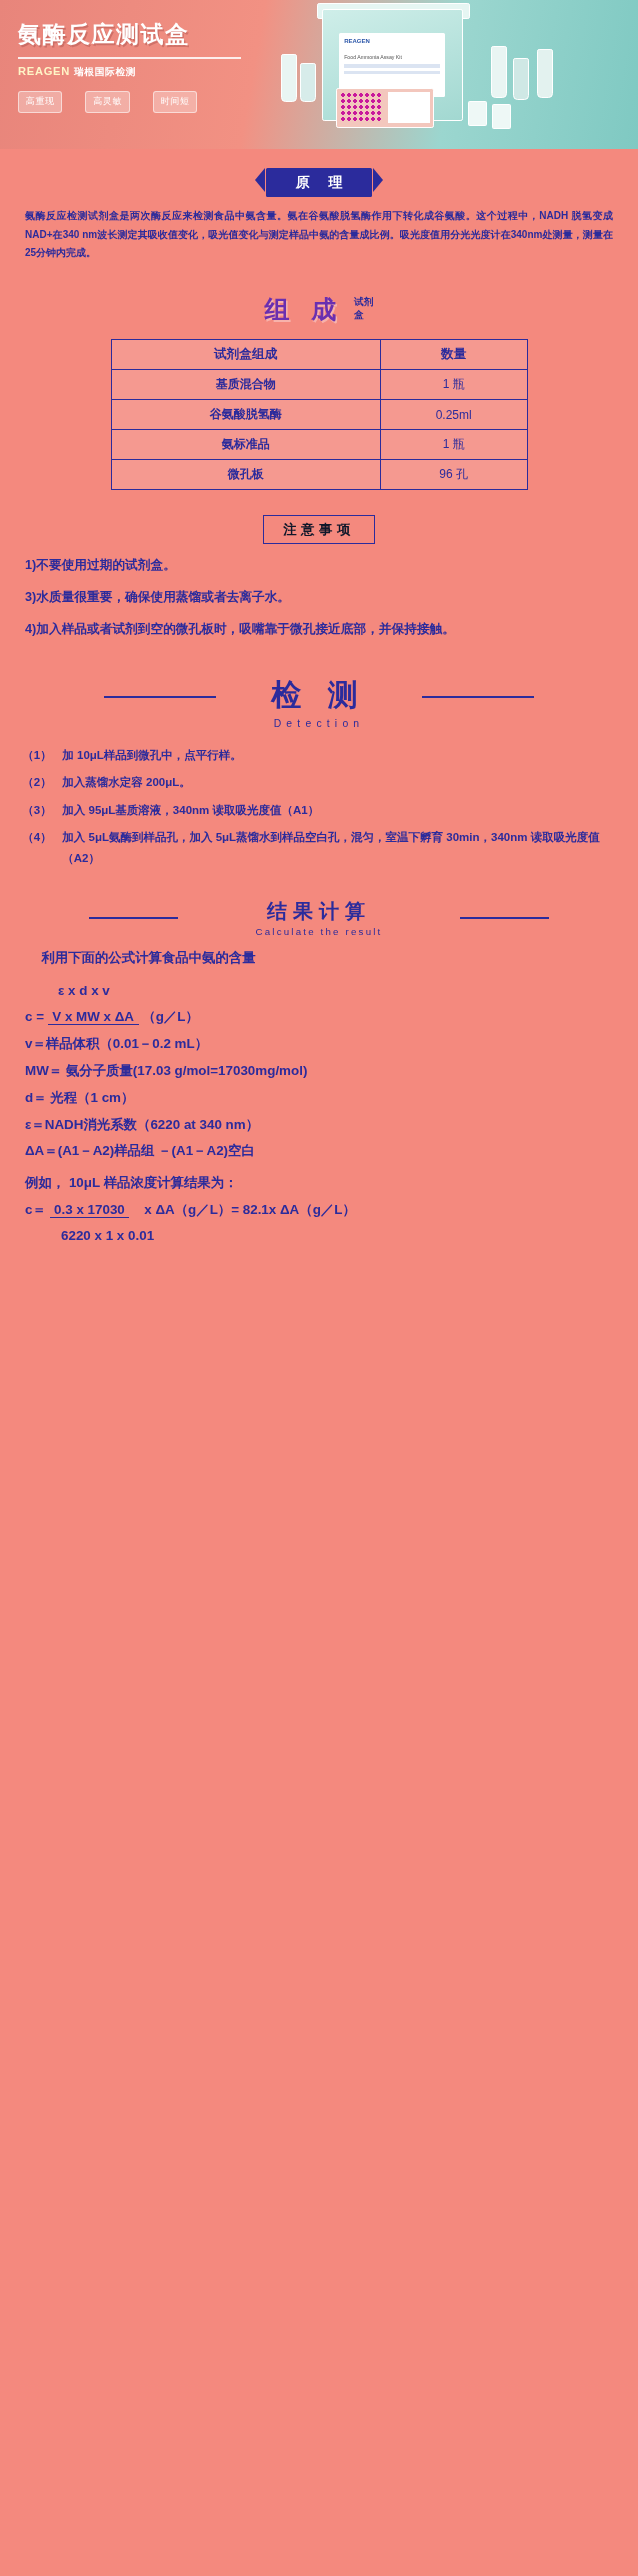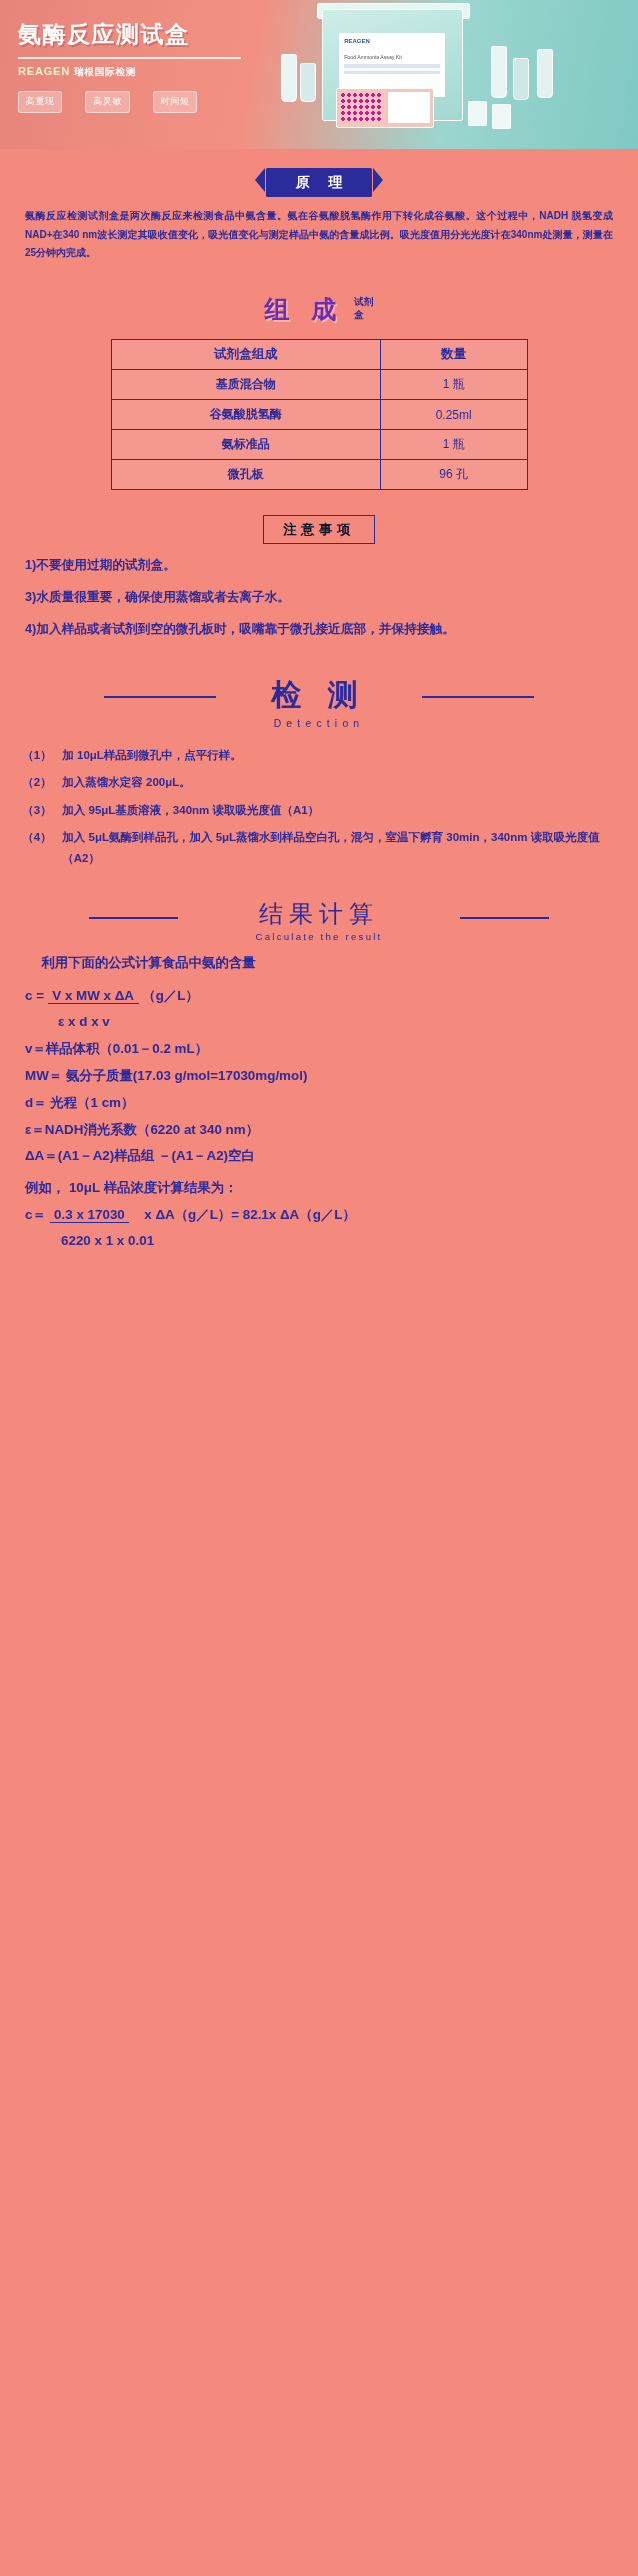--- a/index.html
+++ b/index.html
@@ -138,21 +138,21 @@
 
   .steps { margin: 16.4px 22.3px 0 22.3px; }
   .step { display:flex; font-size:11.5px; color:#2b2b9c; line-height:1.75; margin-top:7.4px; font-weight:bold;}
   .step .num { width: 40px; flex:none; }
   .step .txt { flex:1; }
 
   
   .res-head { position:relative; margin-top: 30px; text-align:center; }
   .res-head .line { position:absolute; top:19.4px; height:2.2px; background:#2b2b9c; width:89px; }
   .res-head .line.l { left: 89px; } .res-head .line.r { right: 89px; }
-  .res-title { font-size: 24px; font-weight:normal; color:#2b2b9c; letter-spacing:6px; }
+  .res-title { font-size: 20px; font-weight:bold; color:#2b2b9c; letter-spacing:6px; }
   .res-sub { font-size: 9.7px; color:#2b2b9c; letter-spacing:2.2px; margin-top:1.5px; }
 
   .formula-block { margin: 12px 25px 30px 25px; color:#2b2b9c; font-weight:bold; }
   .f-lead { font-size:13.4px; margin:6px 0 10.4px 16.4px; }
   .f-line { font-size:13.4px; line-height:2.0; }
   .frac-num { border-bottom:1.5px solid #2b2b9c; padding:0 4.5px; }
   .indent1 { margin-left: 33px; }
   .indent2 { margin-left: 16.4px; }
 </style>
 </head>
@@ -274,26 +274,26 @@
   <div class="res-head">
     <span class="line l"></span>
     <span class="line r"></span>
     <div class="res-title">结果计算</div>
     <div class="res-sub">Calculate the result</div>
   </div>
 
   <div class="formula-block">
     <div class="f-lead">利用下面的公式计算食品中氨的含量</div>
 
+    <div class="f-line indent1">ε x d x v</div>
     <div class="f-line">
       <span>c =</span>
       <span class="frac-num">V x MW x ΔA</span>
       <span>（g／L）</span>
     </div>
-    <div class="f-line indent1">ε x d x v</div>
 
     <div class="f-line">v＝样品体积（0.01－0.2 mL）</div>
     <div class="f-line">MW＝ 氨分子质量(17.03 g/mol=17030mg/mol)</div>
     <div class="f-line">d＝ 光程（1 cm）</div>
     <div class="f-line">ε＝NADH消光系数（6220 at 340 nm）</div>
     <div class="f-line">ΔA＝(A1－A2)样品组 －(A1－A2)空白</div>
 
     <div class="f-line" style="margin-top:4.5px;">例如，   10μL 样品浓度计算结果为：</div>
     <div class="f-line">
       <span>c＝</span>

